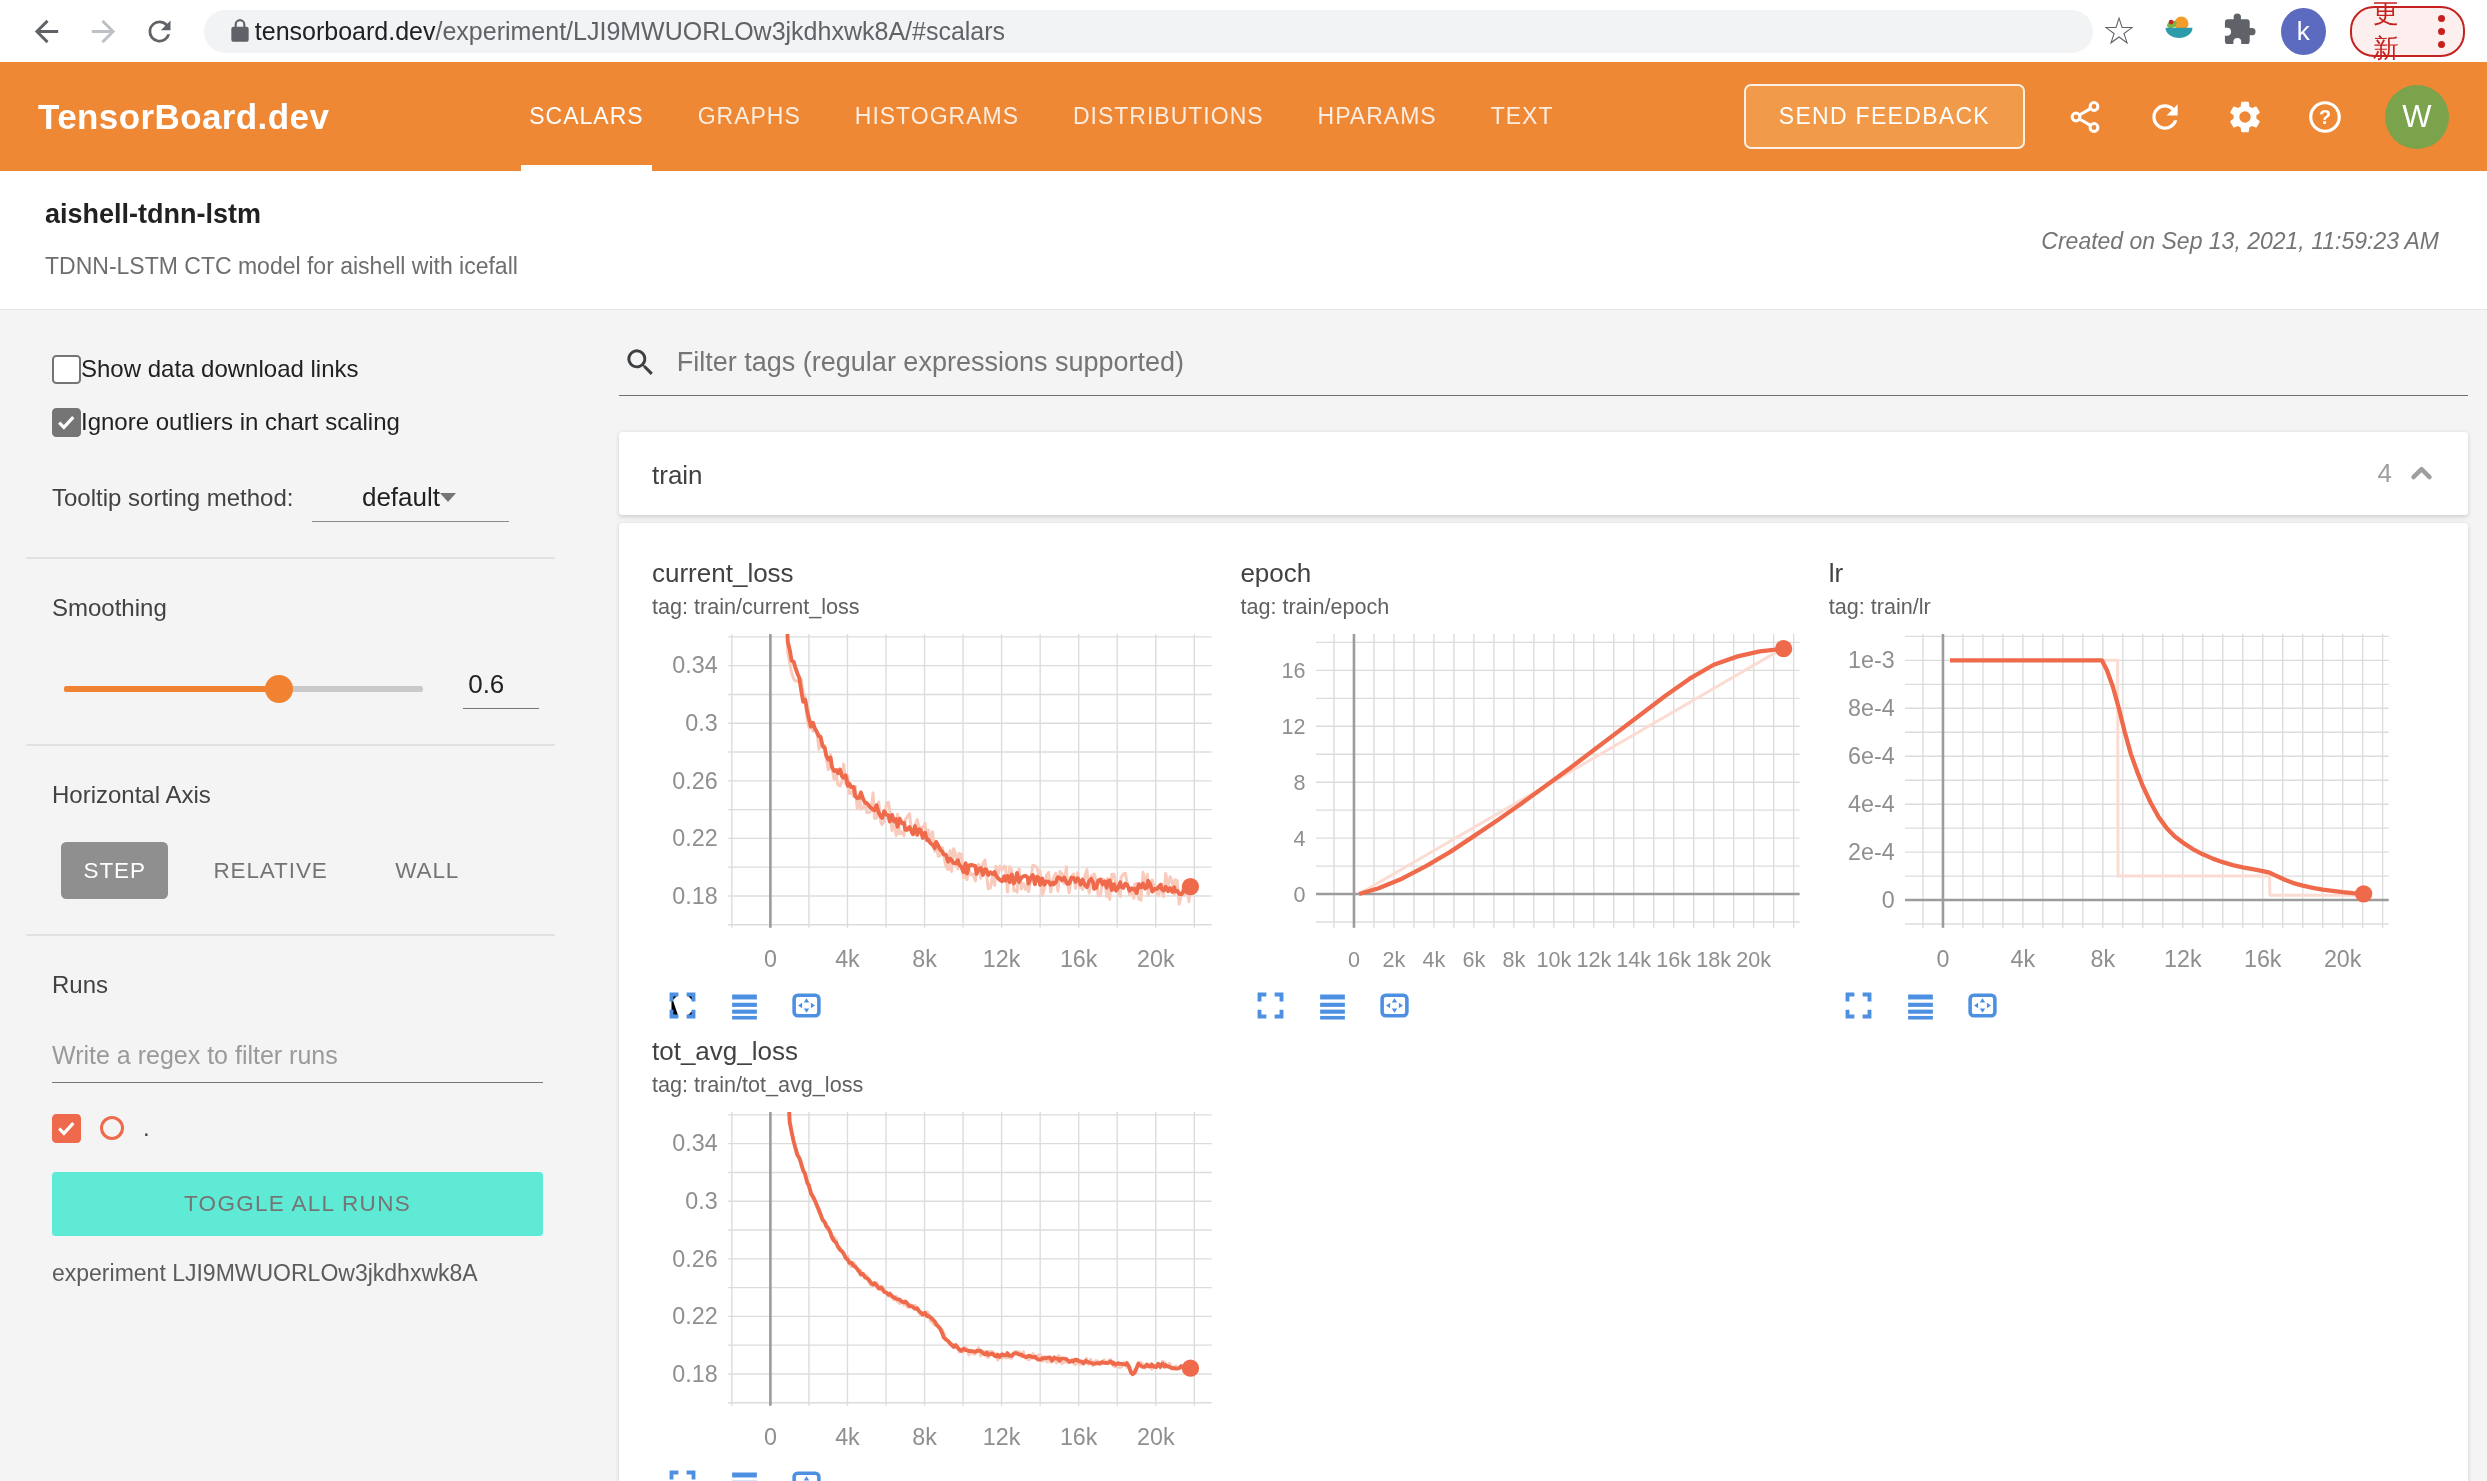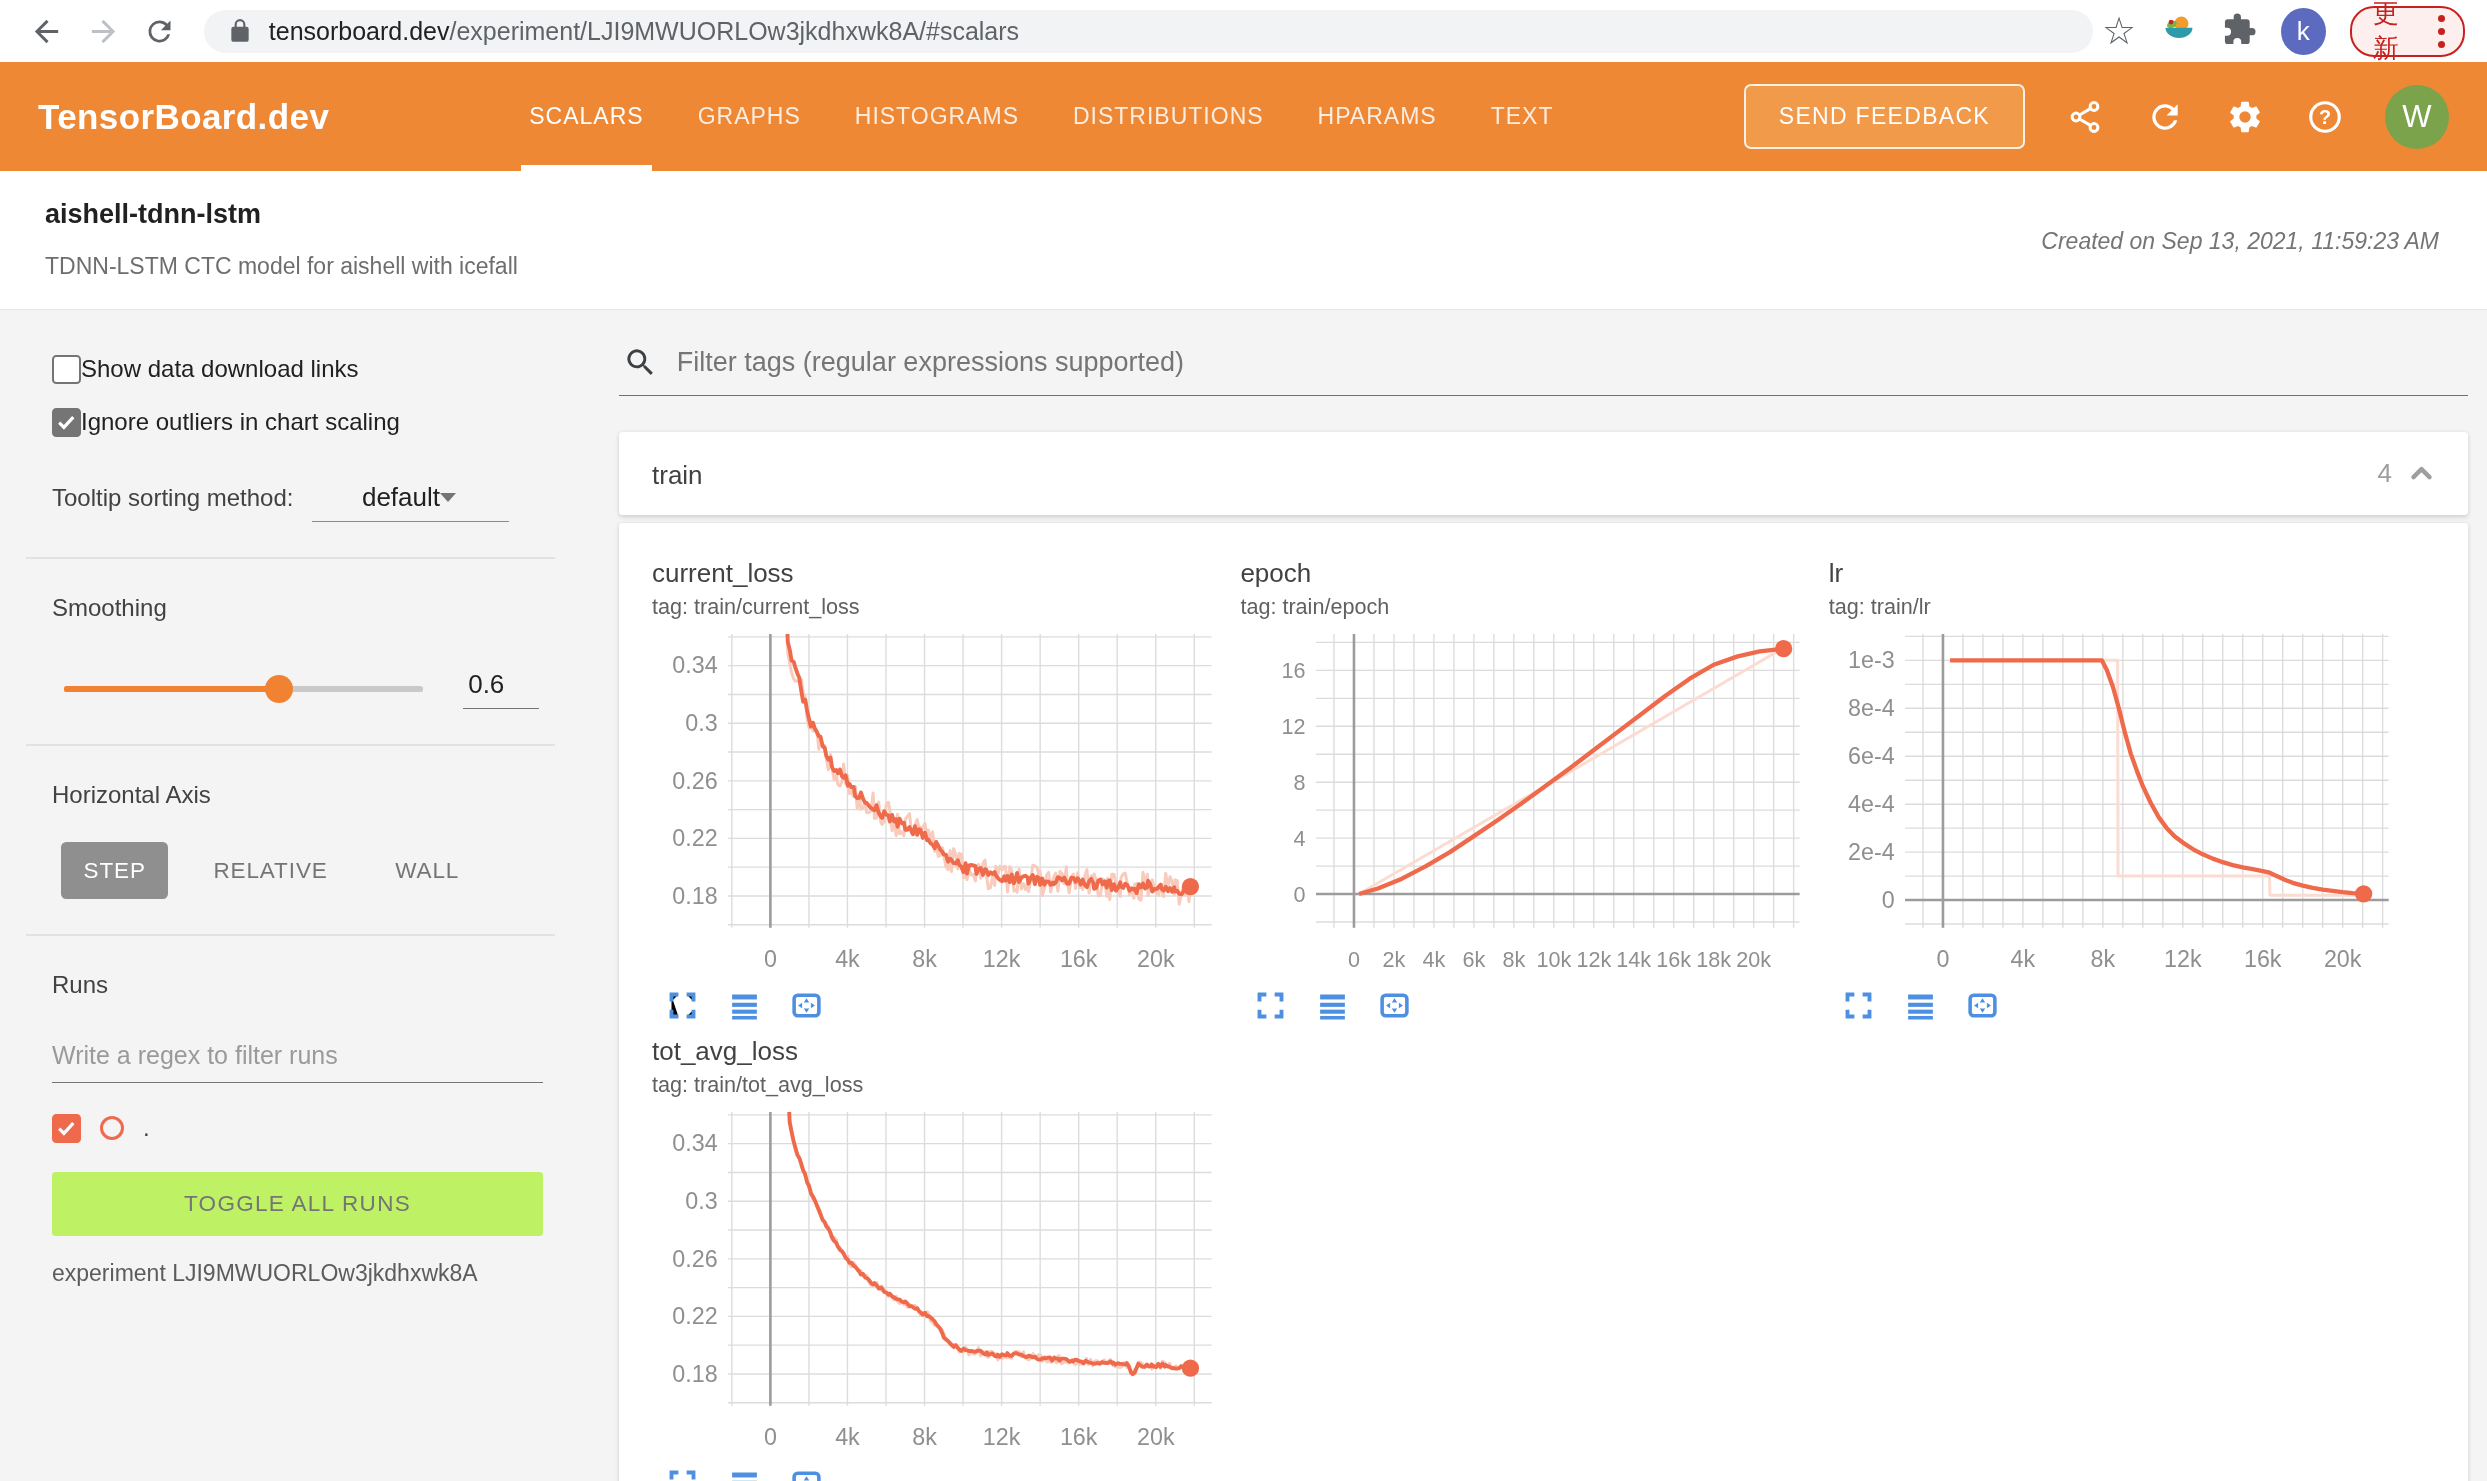--- a/index.html
+++ b/index.html
@@ -4,21 +4,21 @@
 <style>
   html,body{margin:0;padding:0;}
   body{
     width:2487px;height:1481px;overflow:hidden;background:#f4f4f4;
     font-family:"Liberation Sans","DejaVu Sans",sans-serif;color:#212121;
     -webkit-font-smoothing:antialiased;
   }
   
   .chrome{height:62px;background:#ffffff;display:flex;align-items:center;padding:0 22.5px;gap:8.6px;}
   .navbtn{width:48px;height:48px;display:flex;align-items:center;justify-content:center;border-radius:50%;flex:0 0 auto;}
-  .urlbar{width:1875px;height:43px;background:#f1f3f4;border-radius:22.5px;display:flex;align-items:center;padding:0 22.5px;gap:16px;margin-left:12px;}
+  .urlbar{width:1875px;height:43px;background:#f1f3f4;border-radius:22.5px;display:flex;align-items:center;padding:0 22.5px;gap:2px;margin-left:12px;}
   .url{font-size:25px;white-space:nowrap;color:#202124;}
   .url .path{color:#5f6368;}
   .chrome-right{margin-left:auto;display:flex;align-items:center;gap:24px;}
   .star{font-size:38px;color:#5f6368;line-height:1;}
   .mini-avatar{width:47px;height:47px;border-radius:50%;background:#5C6BC0;color:#fff;font-size:26px;display:flex;align-items:center;justify-content:center;}
   .update-pill{height:47px;border:2.6px solid #c5221f;background:#fdefed;border-radius:24px;display:flex;align-items:center;gap:17.3px;padding:0 17.3px 0 21px;}
   .update-pill span{color:#c5221f;font-size:26px;}
   .vdots{display:flex;flex-direction:column;gap:6px;}
   .vdots i{width:7px;height:7px;border-radius:50%;background:#c5221f;}
   
@@ -58,21 +58,21 @@
   .slider-thumb{position:absolute;top:50%;width:28px;height:28px;background:#F08232;border-radius:50%;transform:translate(-50%,-50%);}
   .slider-val{font-size:26px;color:#212121;border-bottom:1.7px solid #757575;padding:0 35px 8.6px 5.2px;margin-left:14px;}
   .axis-btns{display:flex;align-items:center;gap:22.5px;margin-top:33px;padding-left:9px;}
   .axis-btn{font-size:22.5px;letter-spacing:0.9px;color:#757575;padding:15.6px 22.5px;border-radius:5.2px;}
   .axis-btn.active{background:#8F8F8F;color:#fff;}
   .regex-input{width:100%;border:none;outline:none;background:transparent;border-bottom:1.7px solid #757575;font-size:25px;color:#202124;padding:7px 0 12px;margin-top:35px;font-family:inherit;}
   .regex-input::placeholder{color:#9a9a9a;}
   .run-row{display:flex;align-items:center;gap:19px;margin-top:31px;}
   .run-ring{width:24px;height:24px;border:3.5px solid #EF6A4C;border-radius:50%;box-sizing:border-box;}
   .run-name{font-size:24px;color:#424242;}
-  .toggle-btn{margin-top:29px;width:100%;background:#bef264;border:none;color:#757575;font-size:22.5px;letter-spacing:1.3px;padding:19px 0;border-radius:3.5px;text-align:center;font-family:inherit;}
+  .toggle-btn{margin-top:29px;width:100%;background:#5eead4;border:none;color:#757575;font-size:22.5px;letter-spacing:1.3px;padding:19px 0;border-radius:3.5px;text-align:center;font-family:inherit;}
   .exp-id{font-size:23px;color:#5c5c5c;margin-top:24px;}
   
   .main{flex:1;padding:35px 19px 0 38px;min-width:0;}
   .filter-row{display:flex;align-items:center;gap:17.3px;border-bottom:1.7px solid #6f6f6f;padding:0 3.5px 15.6px;}
   .filter-input{flex:1;border:none;outline:none;background:transparent;font-size:27px;color:#202124;font-family:inherit;}
   .filter-input::placeholder{color:#757575;}
   .card{background:#fff;border-radius:3.5px;box-shadow:0 1.7px 4.3px rgba(0,0,0,.16);}
   .group-card{margin-top:36px;display:flex;align-items:flex-end;justify-content:space-between;padding:24px 29px 24px 33px;}
   .group-name{font-size:26px;color:#424242;}
   .group-right{display:flex;align-items:center;gap:12px;}

